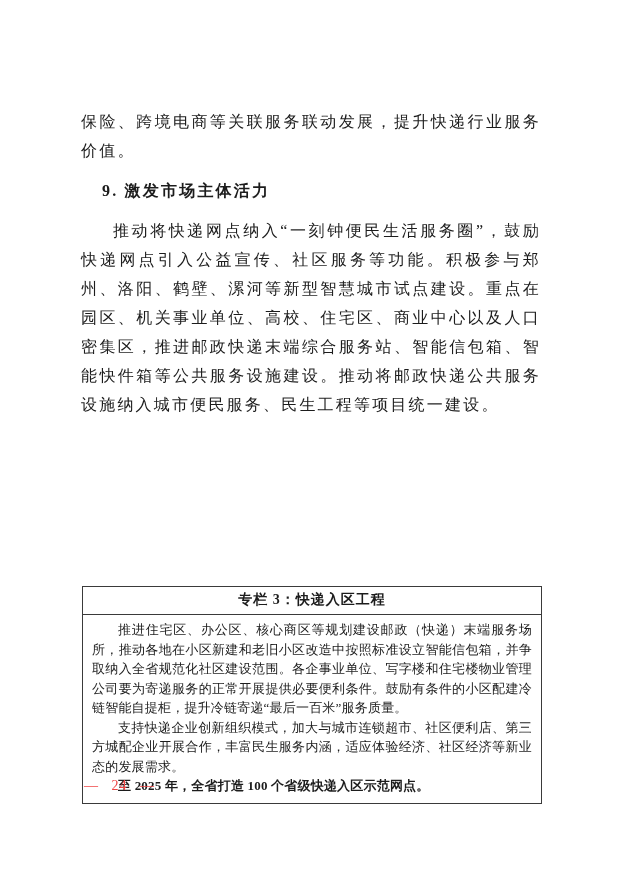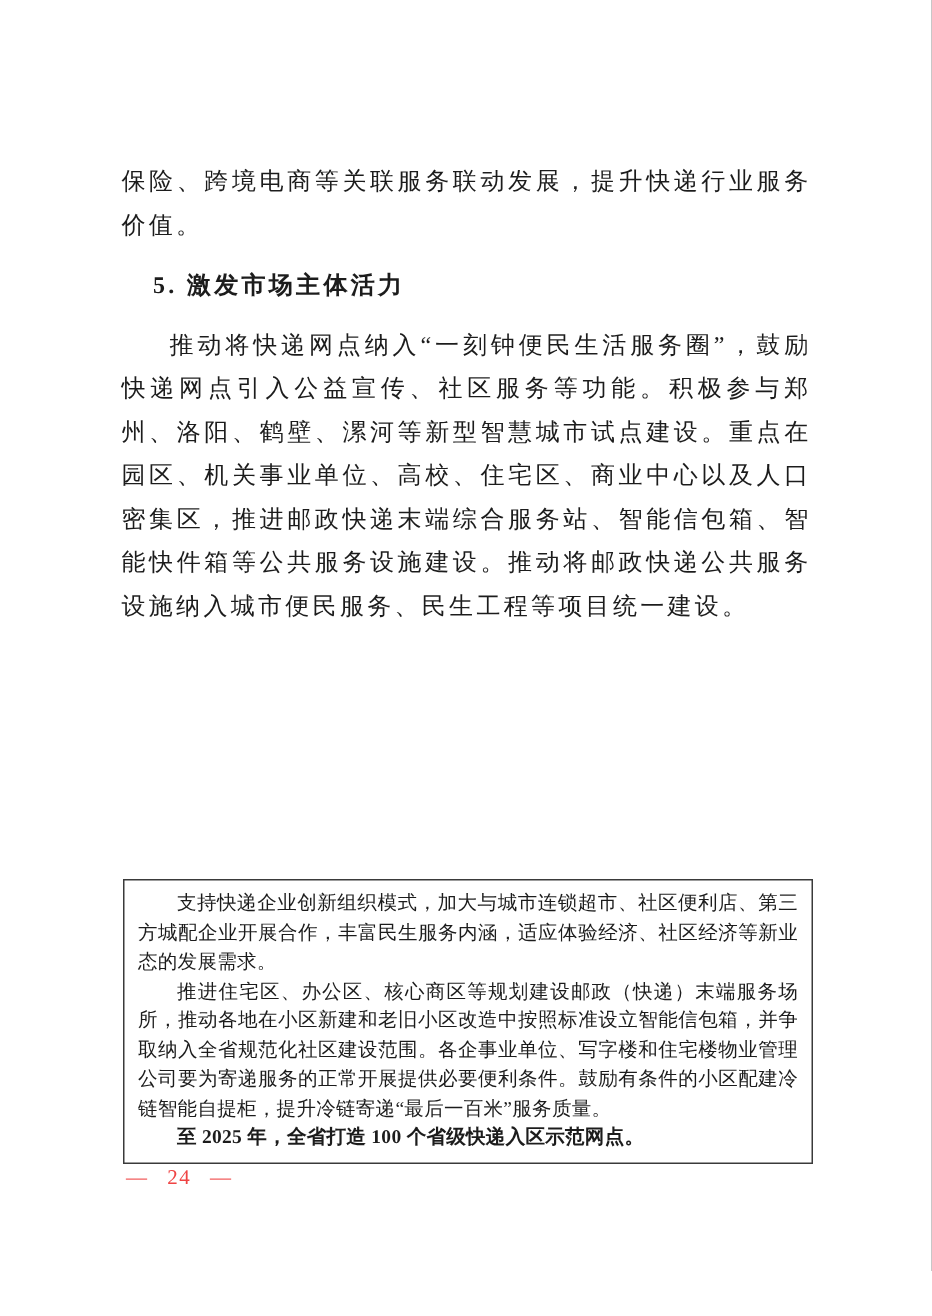--- a/index.html
+++ b/index.html
@@ -77,30 +77,31 @@
   }
 </style>
 </head>
 <body>
 
 <div class="page">
 
   <div class="content">
     <p class="p-cont">保险、跨境电商等关联服务联动发展，提升快递行业服务价值。</p>
 
-    <p class="heading">5. 激发市场主体活力</p>
+    <p class="heading">9. 激发市场主体活力</p>
 
 
 
     <p class="para">推动将快递网点纳入“一刻钟便民生活服务圈”，鼓励快递网点引入公益宣传、社区服务等功能。积极参与郑州、洛阳、鹤壁、漯河等新型智慧城市试点建设。重点在园区、机关事业单位、高校、住宅区、商业中心以及人口密集区，推进邮政快递末端综合服务站、智能信包箱、智能快件箱等公共服务设施建设。推动将邮政快递公共服务设施纳入城市便民服务、民生工程等项目统一建设。</p>
   </div>
 
   <div class="box">
+    <div class="box-title">专栏 3：快递入区工程</div>
     <div class="box-body">
+      <p>推进住宅区、办公区、核心商区等规划建设邮政（快递）末端服务场所，推动各地在小区新建和老旧小区改造中按照标准设立智能信包箱，并争取纳入全省规范化社区建设范围。各企事业单位、写字楼和住宅楼物业管理公司要为寄递服务的正常开展提供必要便利条件。鼓励有条件的小区配建冷链智能自提柜，提升冷链寄递“最后一百米”服务质量。</p>
       <p>支持快递企业创新组织模式，加大与城市连锁超市、社区便利店、第三方城配企业开展合作，丰富民生服务内涵，适应体验经济、社区经济等新业态的发展需求。</p>
-      <p>推进住宅区、办公区、核心商区等规划建设邮政（快递）末端服务场所，推动各地在小区新建和老旧小区改造中按照标准设立智能信包箱，并争取纳入全省规范化社区建设范围。各企事业单位、写字楼和住宅楼物业管理公司要为寄递服务的正常开展提供必要便利条件。鼓励有条件的小区配建冷链智能自提柜，提升冷链寄递“最后一百米”服务质量。</p>
       <p class="box-target">至 2025 年，全省打造 100 个省级快递入区示范网点。</p>
     </div>
   </div>
 
   <div class="page-number">— 24 —</div>
 
 </div>
 
 </body></html>

